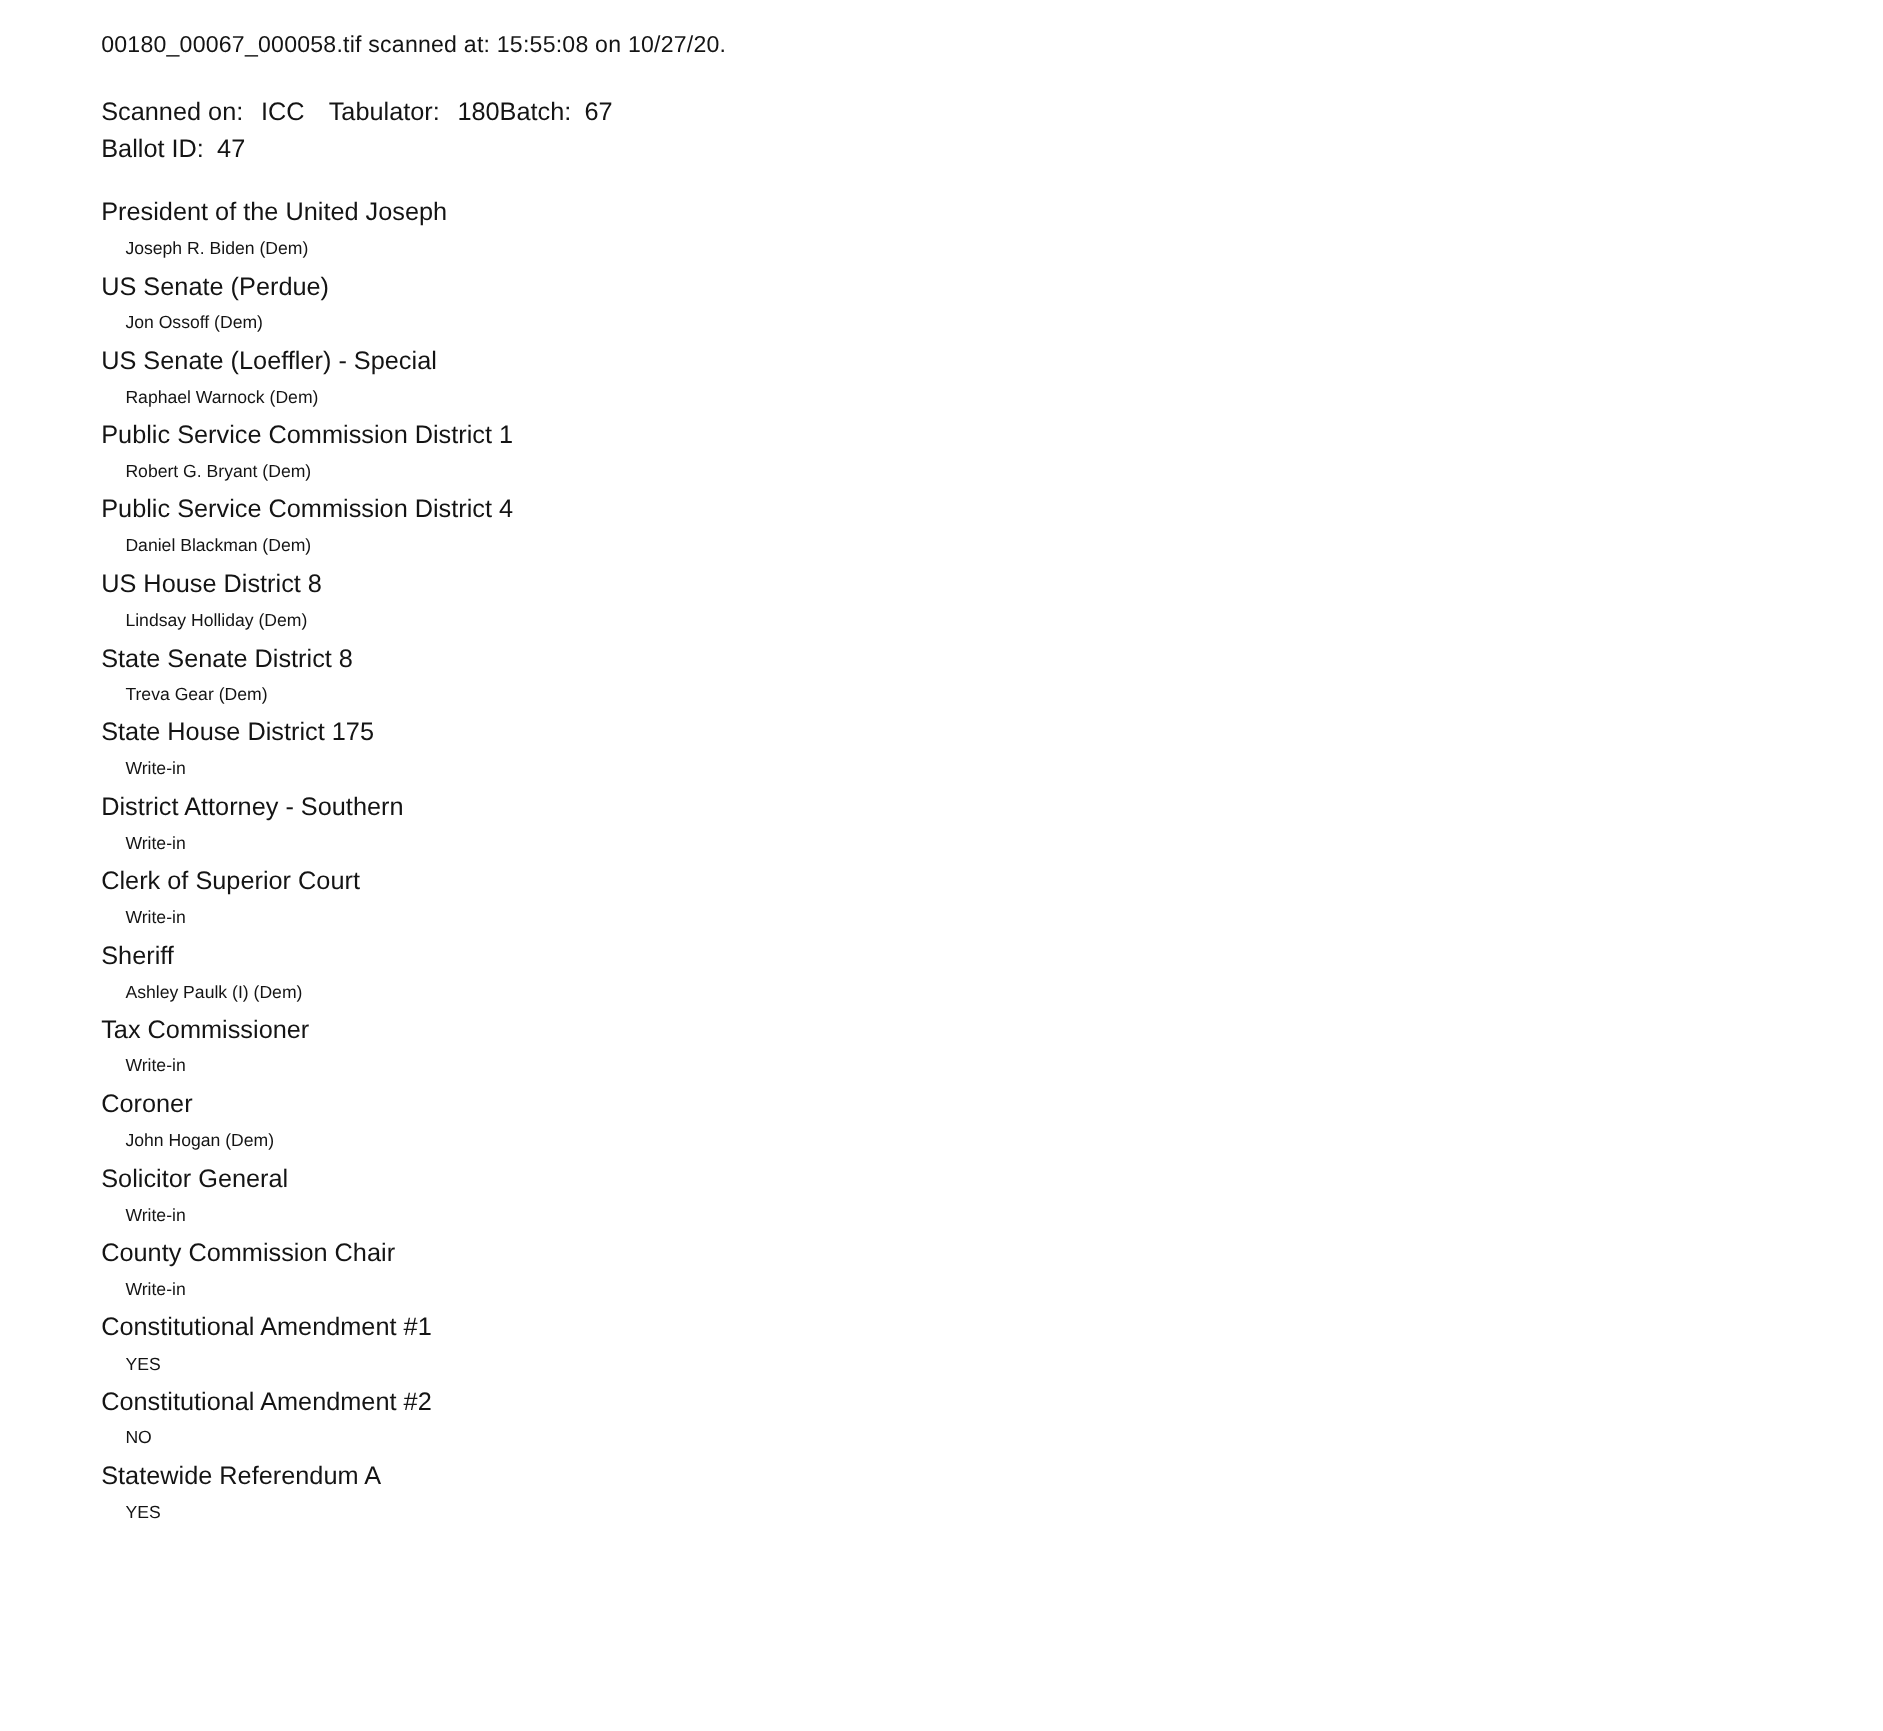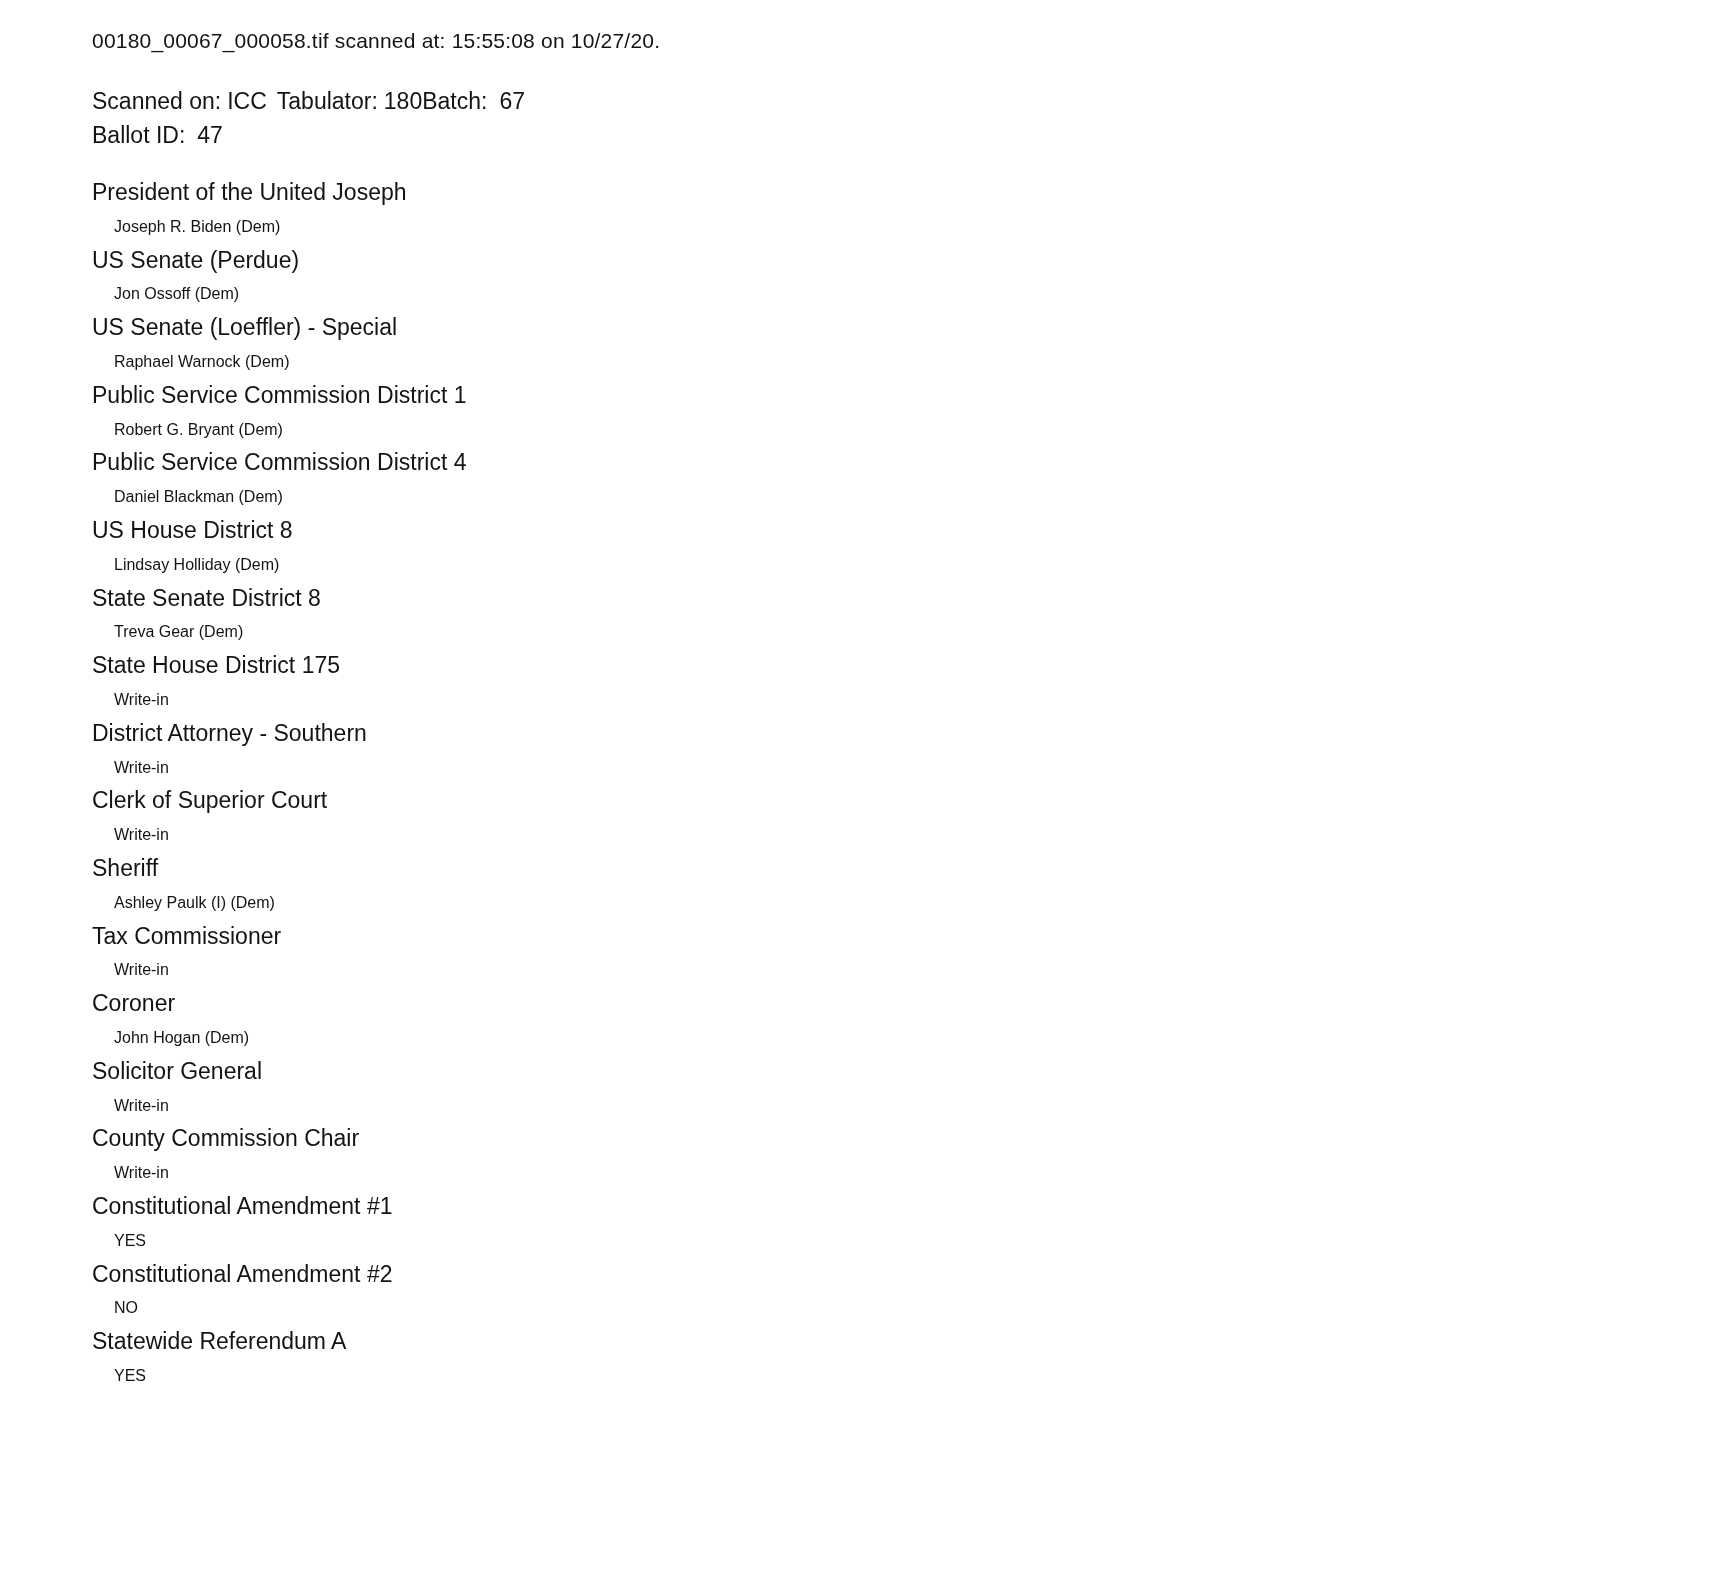--- a/index.html
+++ b/index.html
@@ -27,22 +27,22 @@
     margin-top: 28px;
     font-size: 23px;
     line-height: 34px;
     white-space: nowrap;
   }
   .ballot-id-line {
     font-size: 23px;
     line-height: 34px;
     white-space: nowrap;
   }
-  .seg-gap-sm { margin-left: 6px; }
-  .seg-gap-md { margin-left: 10px; }
+  .seg-gap-sm { margin-left: 16px; }
+  .seg-gap-md { margin-left: 22px; }
   .seg-gap-lg { }
   .val-gap    { margin-left: 12px; }
   .contest-list {
     margin-top: 24px;
   }
   .office-line {
     font-size: 23px;
     line-height: 33.8px;
     white-space: nowrap;
   }

